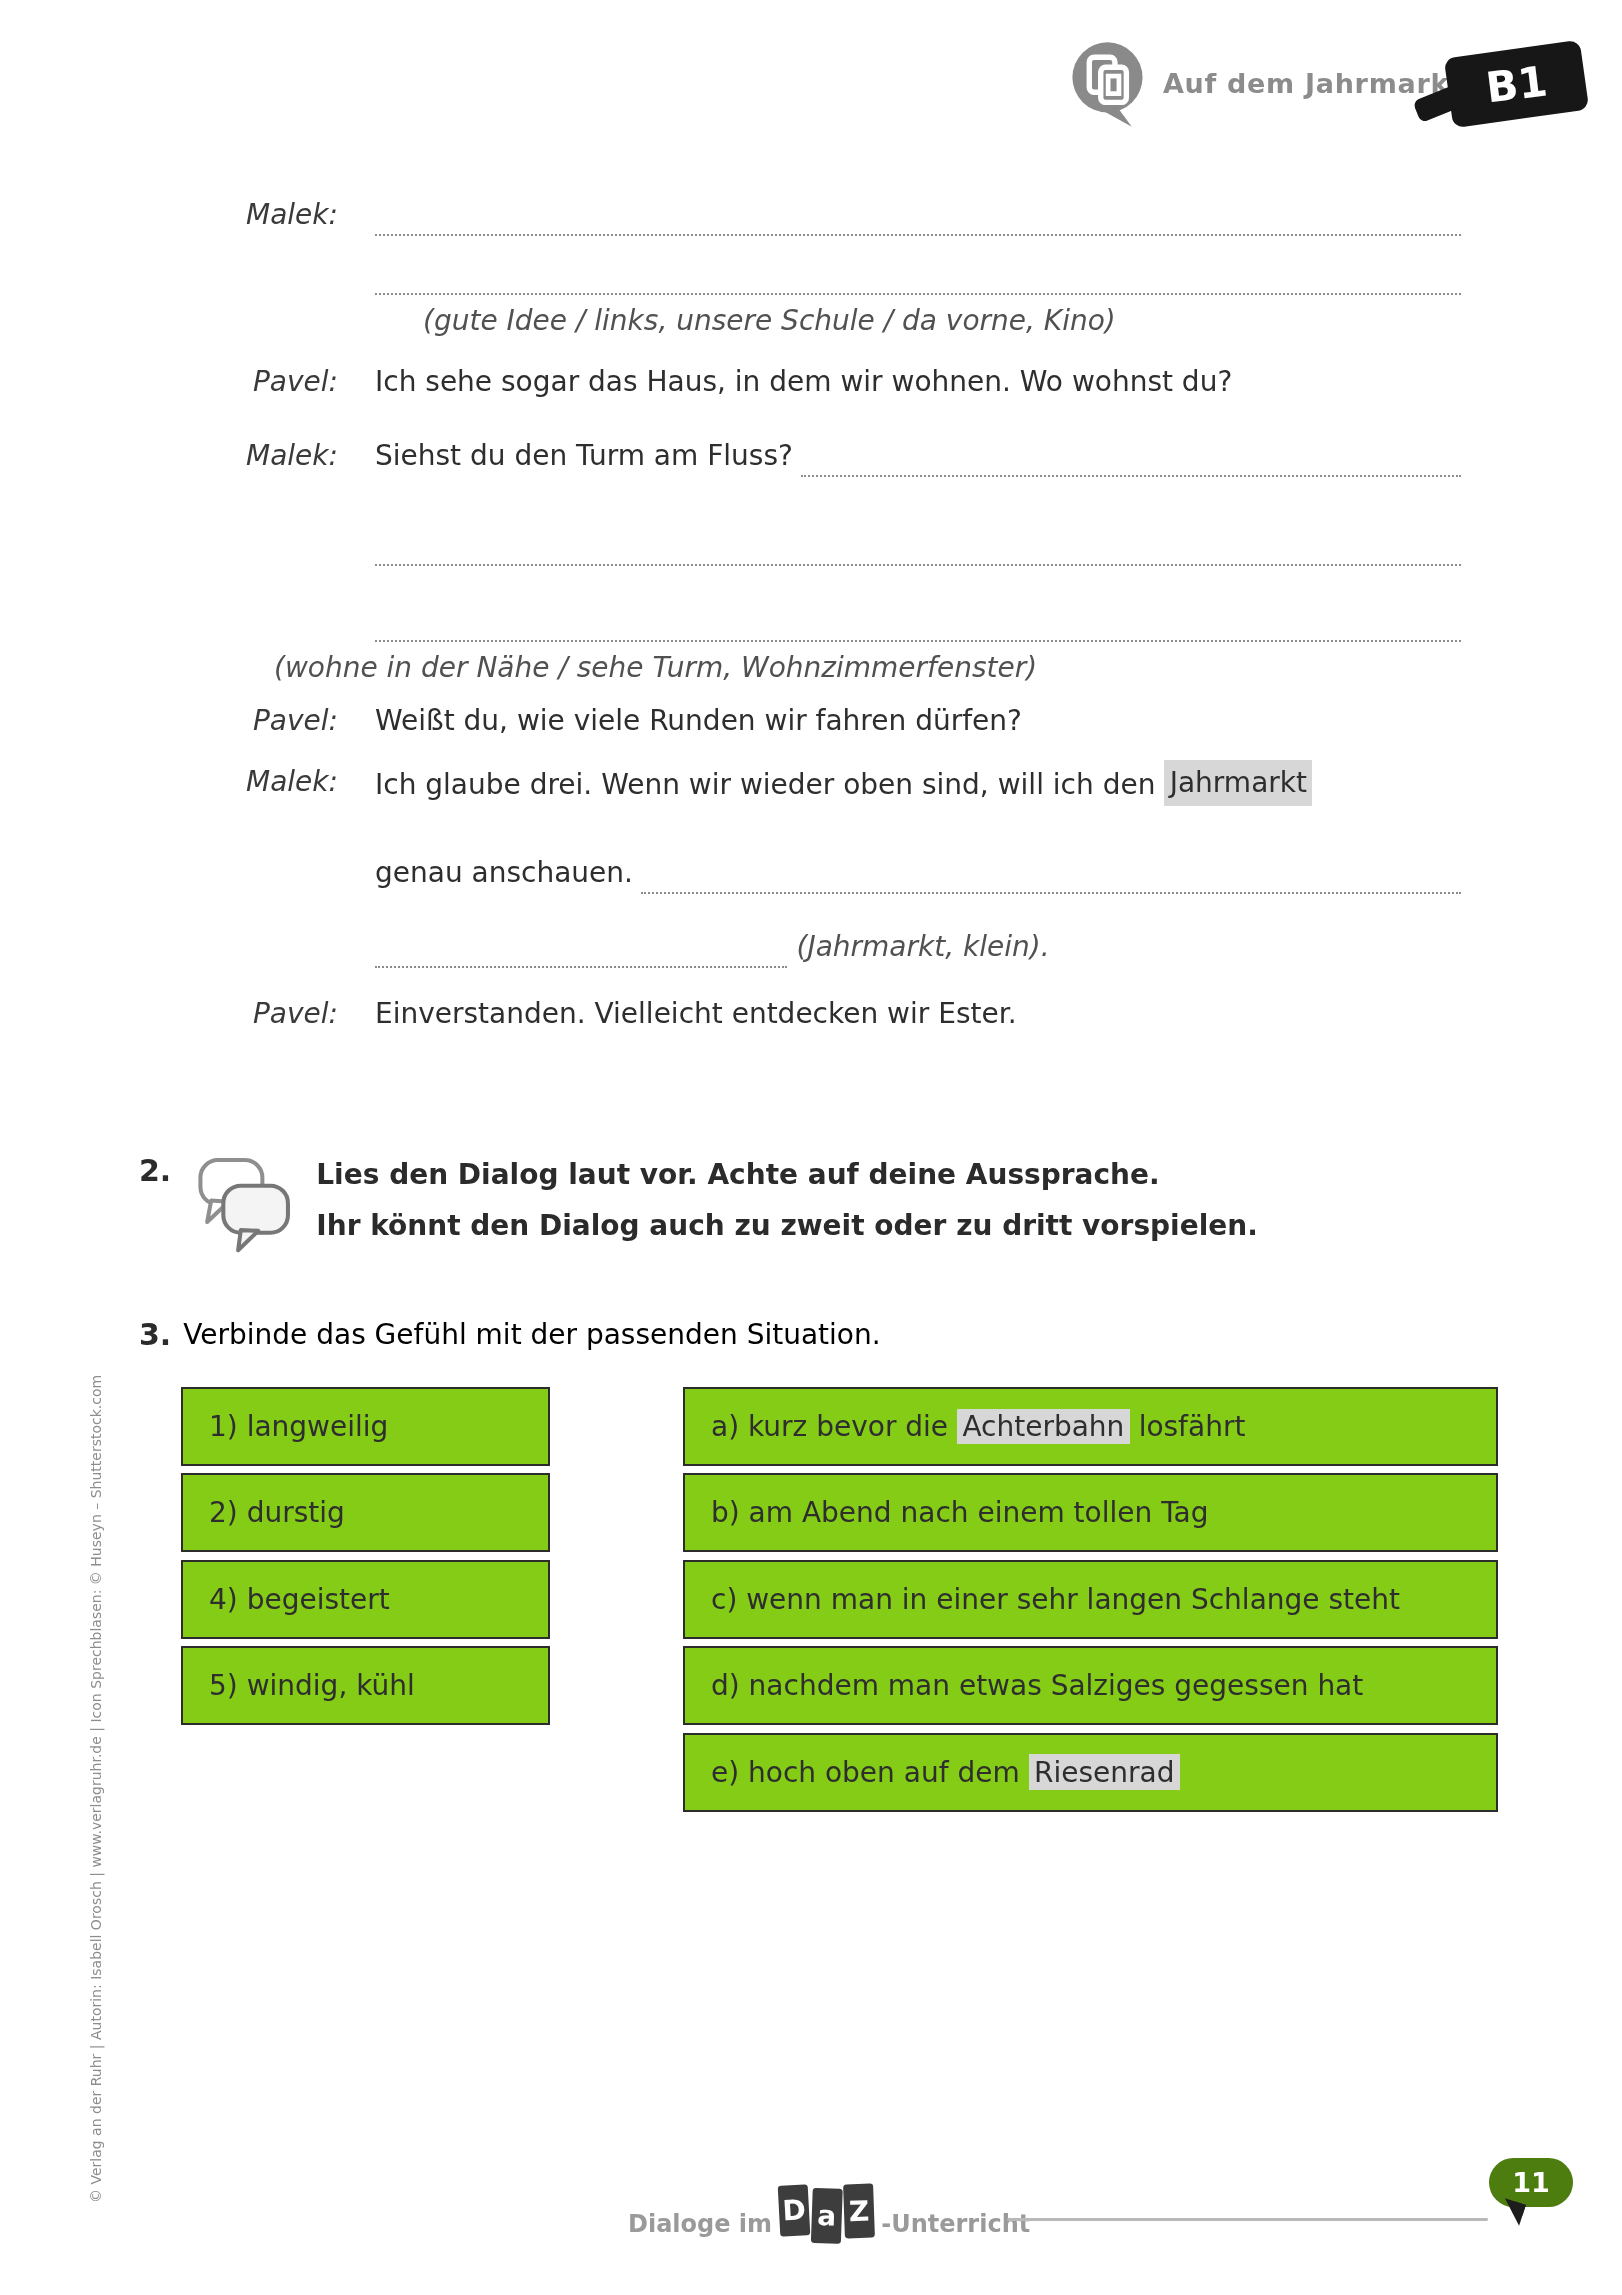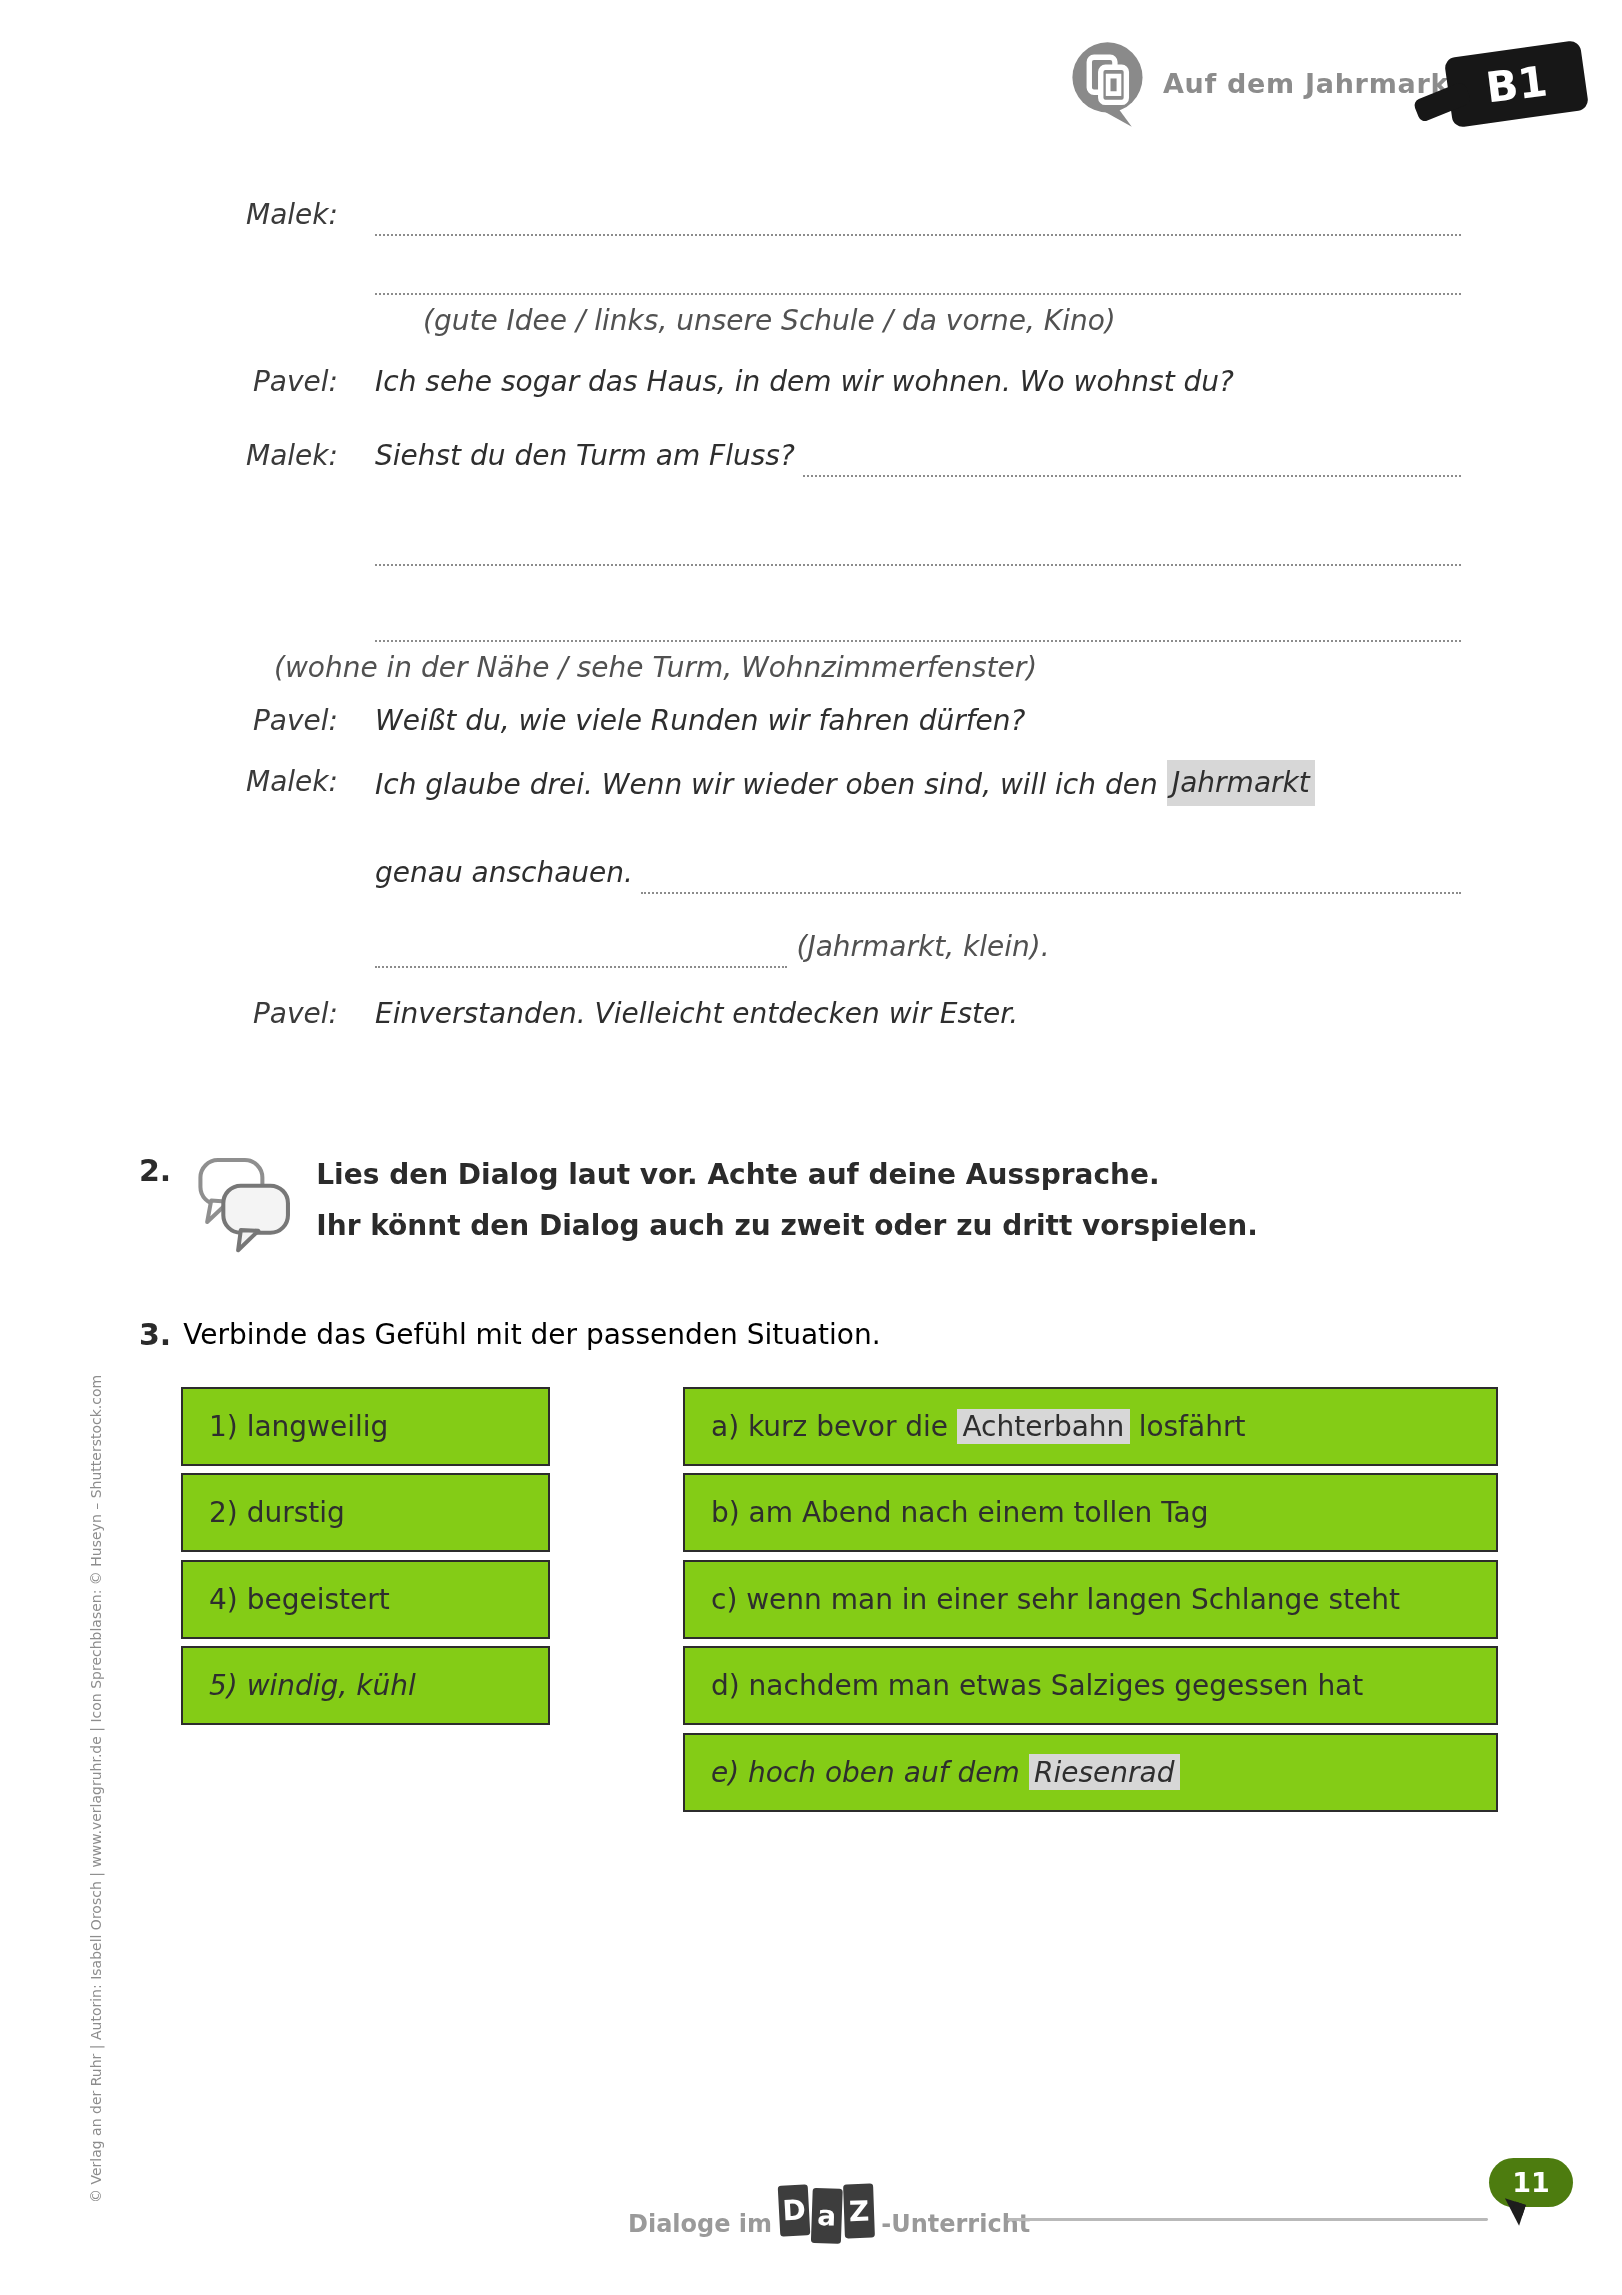--- a/index.html
+++ b/index.html
@@ -34,21 +34,21 @@
   .dialog { position:absolute; left:237px; top:193px; width:1224px; }
   .drow { display:flex; }
   .speaker {
     flex:none; width:101px; text-align:right;
     font-style:italic; font-size:28px; line-height:43px; color:#3a3a3a;
   }
   .dcontent {
     flex:1; margin-left:37px; display:flex; align-items:flex-end;
     font-size:28px; line-height:43px; color:#2e2e2e;
   }
-  .dtext { white-space:pre-wrap;font-style:italic; }
+  .dtext { white-space:pre-wrap; }
   .fill-line { border-bottom:2px dotted #8c8c8c; height:38px; }
   .fill-line.full { width:100%; }
   .fill-line.grow { flex:1; margin-left:8px; }
   .fill-line.lead { flex:none; width:412px; margin-right:9.5px; }
   .hint { font-style:italic; color:#515151; }
   .hl { background:#d7d7d7; padding:1.4px 5.4px; }
 
   .m2 { margin-top:21px; } .m3 { margin-top:4px;gap:48px; }  .m4 { margin-top:17.6px; }
   .m5 { margin-top:31px; } .m6 { margin-top:51px; } .m7 { margin-top:38px; }
   .m8 { margin-top:4px;flex-direction:column; }  .m9 { margin-top:10.8px; } .m10 { margin-top:17.6px; }
@@ -68,21 +68,21 @@
   .matching { position:absolute; left:181px; top:1387px; display:flex; }
   .feel-col { width:369px; }
   .sit-col  { width:815px; margin-left:133px; }
   .mbox {
     border:2px solid #2c2c2c; background:#84cc16;
     height:79px; margin-bottom:7.4px;
     display:flex; align-items:center;
     padding-left:26px; font-size:28px; color:#2e2e2e;
     white-space:pre-wrap;
   }
-  .mbox:last-child { margin-bottom:8px;font-style:italic; }
+  .mbox:last-child { margin-bottom:8px; }
 
   
   .credit {
     position:absolute; left:88px; top:2203px;
     width:832px; transform:rotate(-90deg); transform-origin:0 0;
     font-size:14px; color:#8d8d8d; white-space:nowrap;
   }
 
   
   .footer-series {

